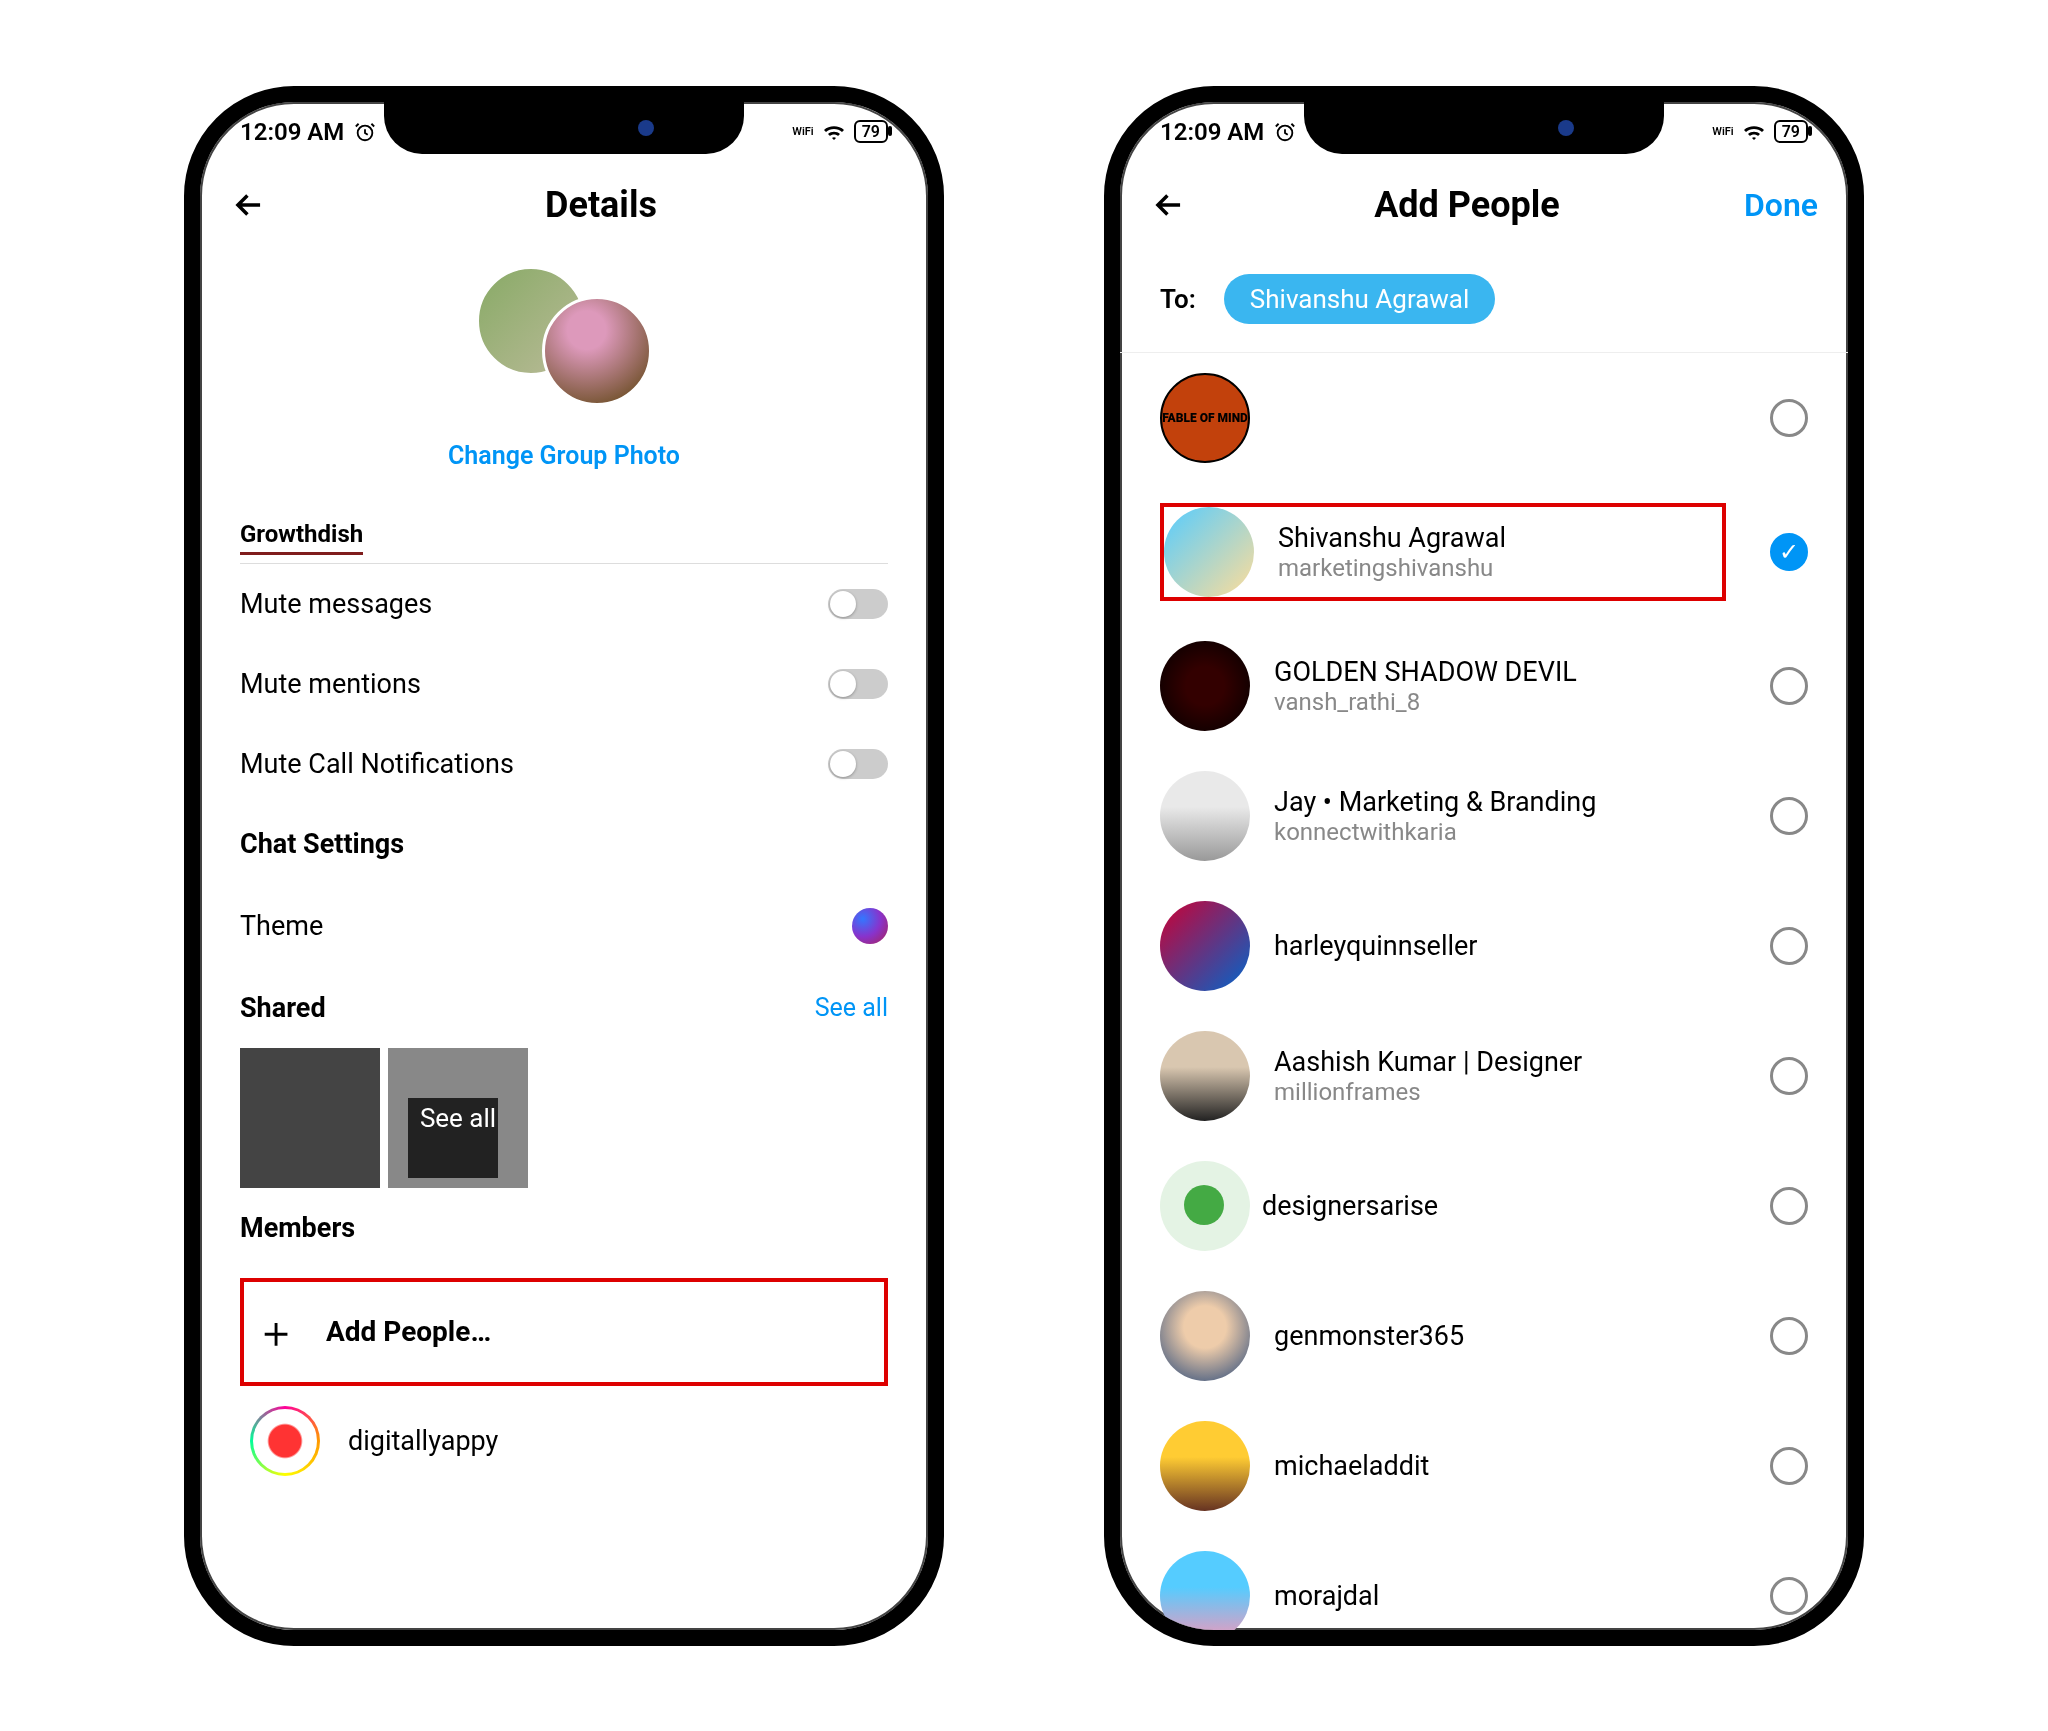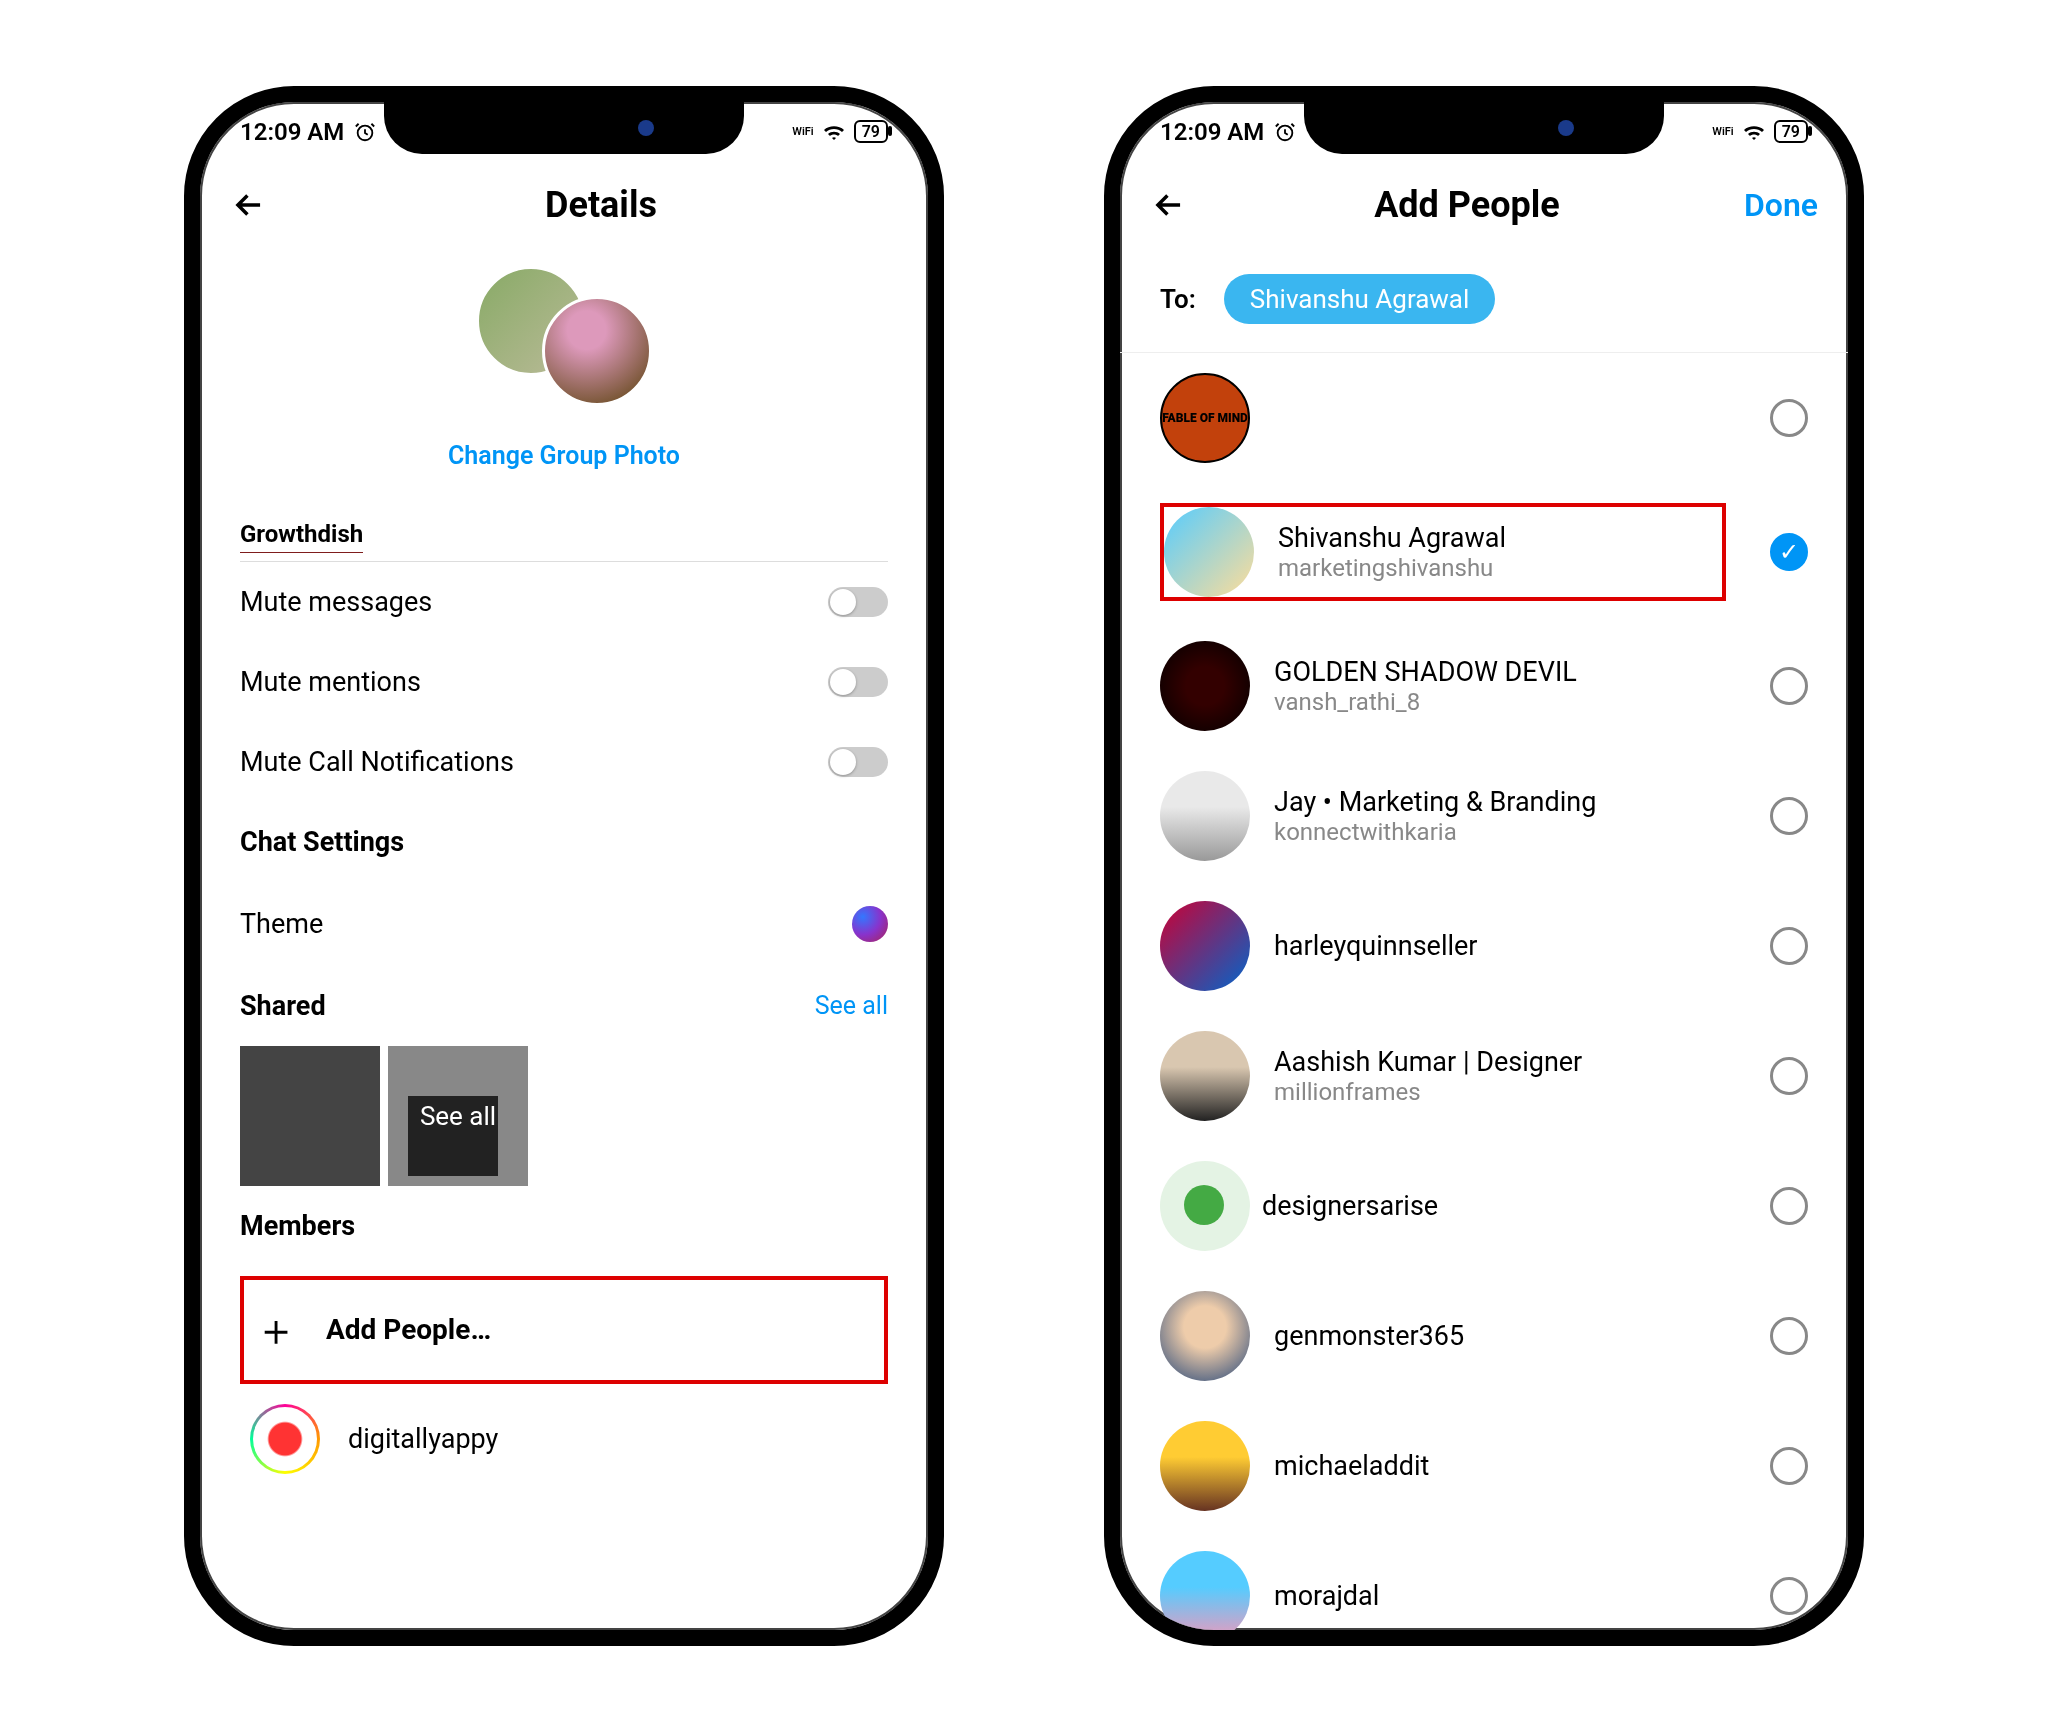--- a/index.html
+++ b/index.html
@@ -97,21 +97,21 @@
   .change-photo { color: #0095f6; font-size: 25px; font-weight: 600; margin-top: 25px; }
 
   .content { padding: 0 40px; }
   .group-name-row {
     border-bottom: 1px solid #ddd;
     padding-bottom: 8px;
     margin-top: 30px;
   }
   .group-name {
     font-size: 24px; font-weight: 700;
-    border-bottom: 1px solid #7f1d1d;
+    border-bottom: 3px solid #7f1d1d;
     padding-bottom: 4px;
     display: inline-block;
   }
   .setting-row {
     display: flex; align-items: center; justify-content: space-between;
     padding: 24px 0;
     font-size: 27px;
   }
   .toggle {
     width: 60px; height: 30px; background: #ccc; border-radius: 15px;

